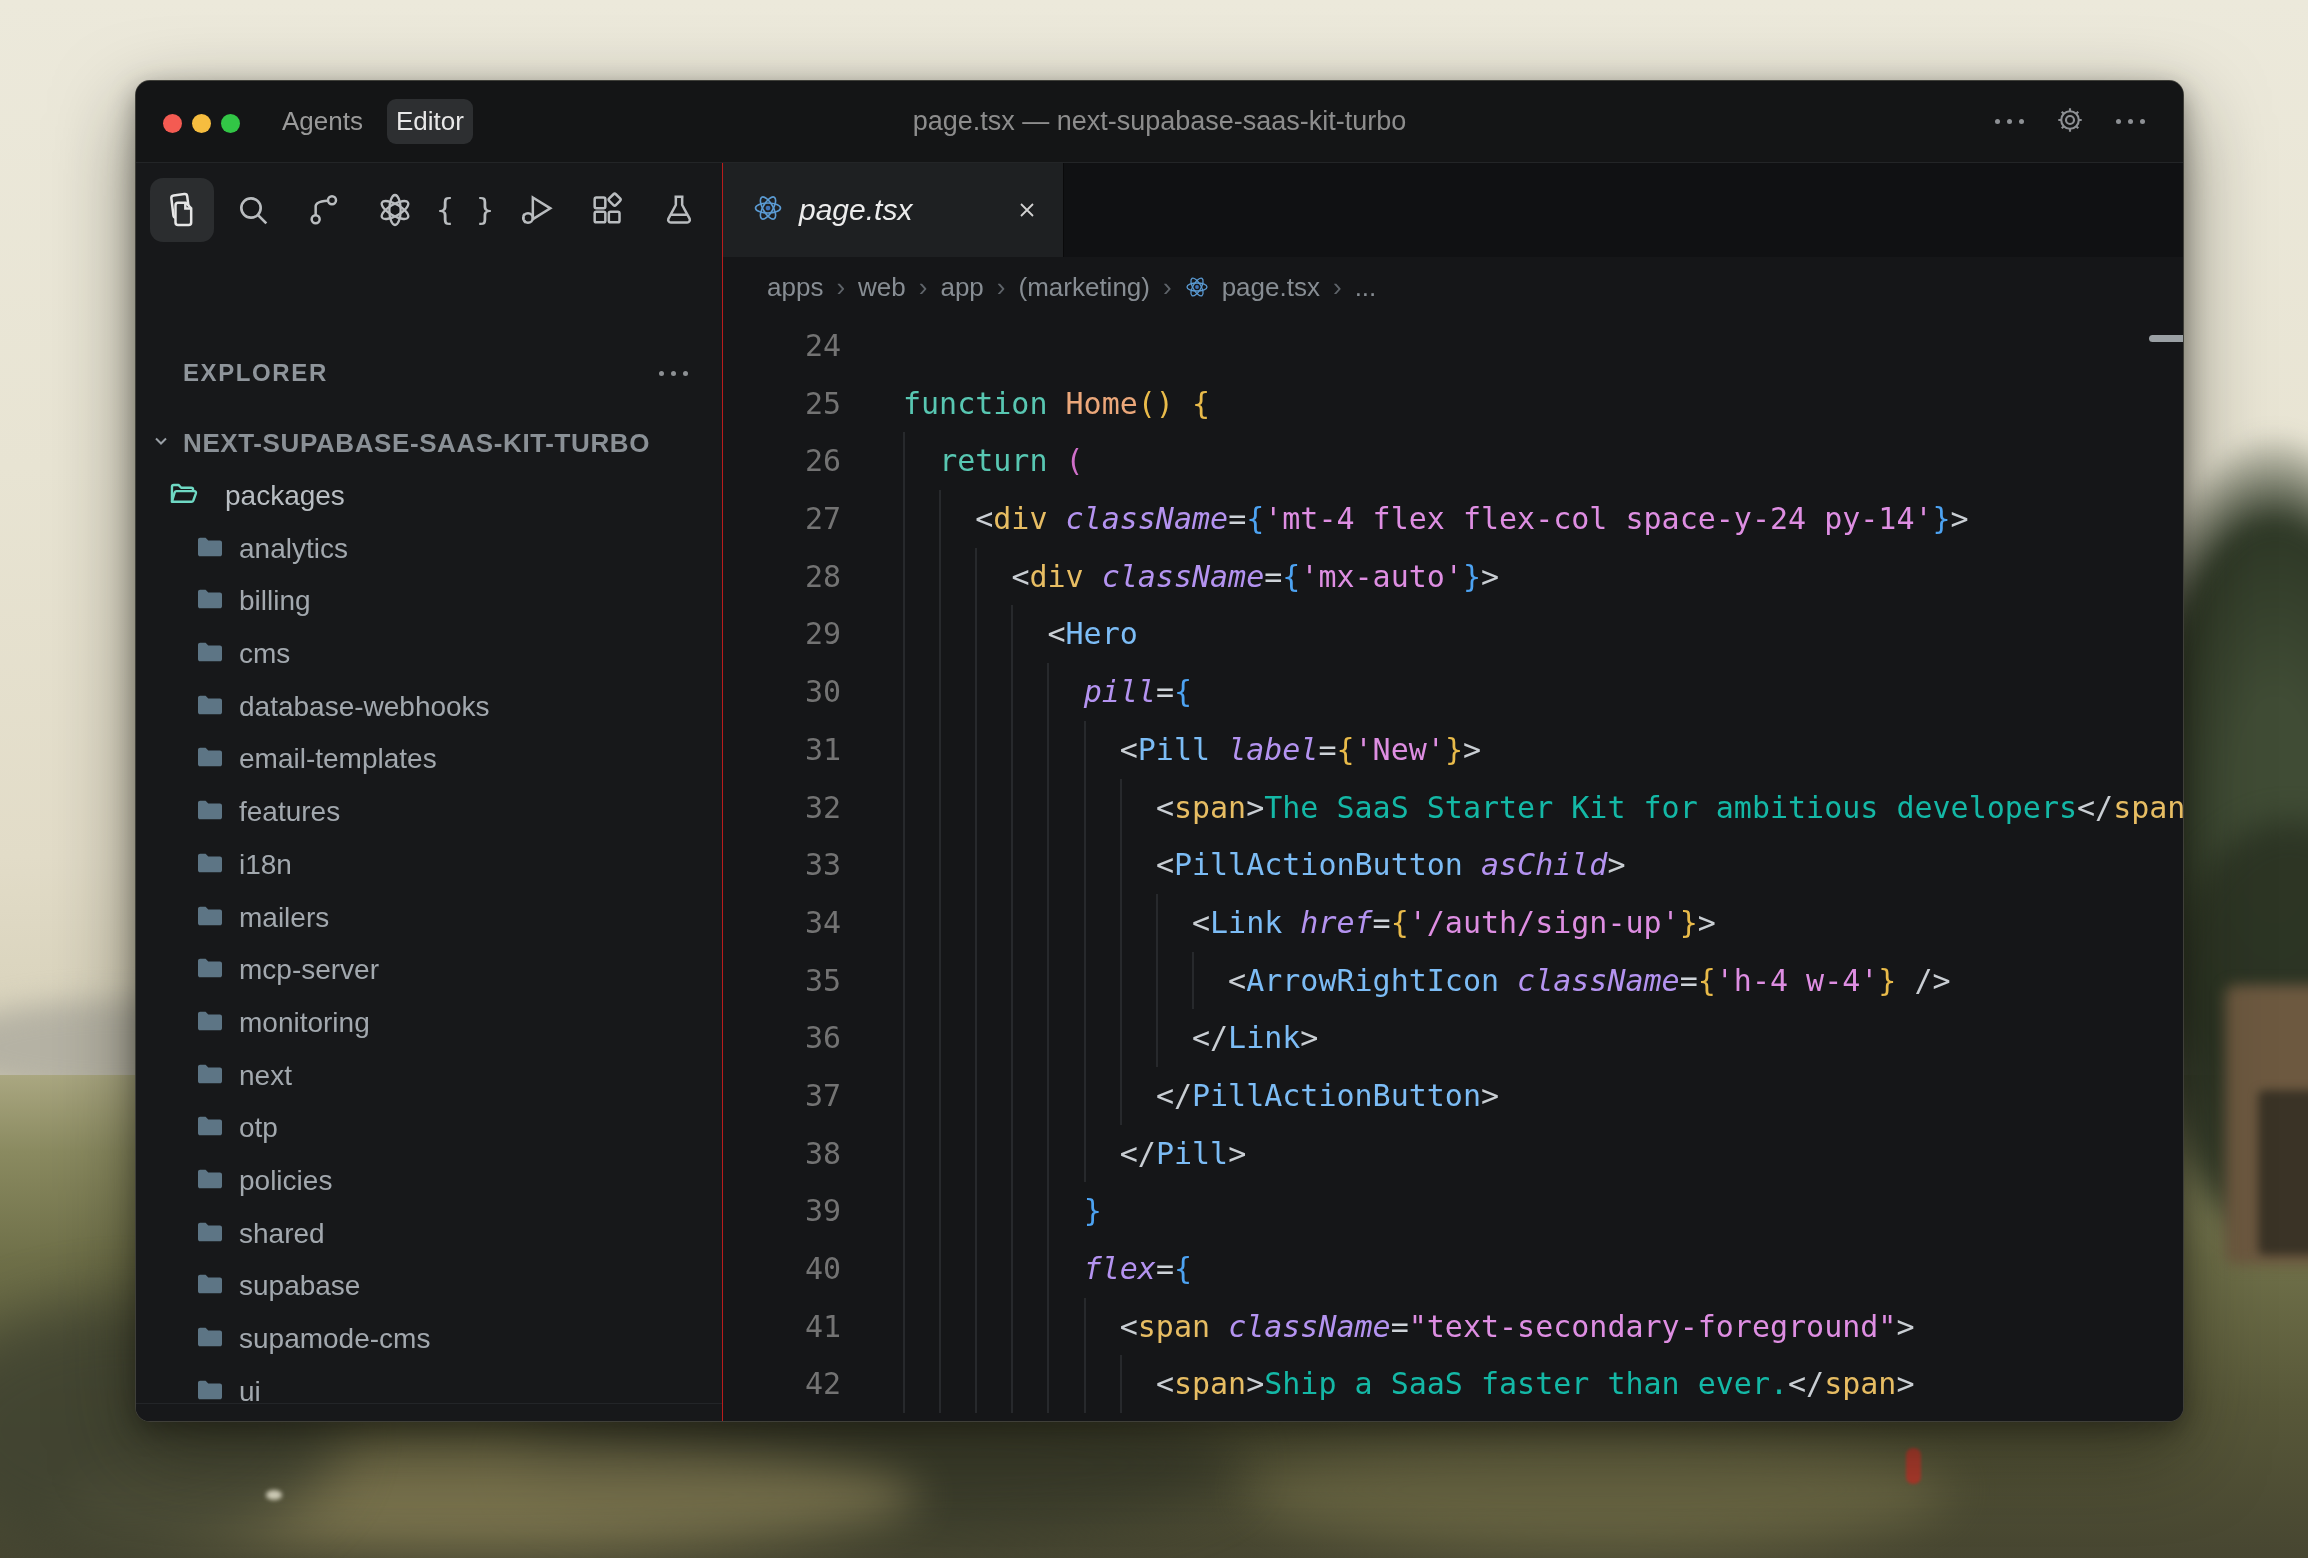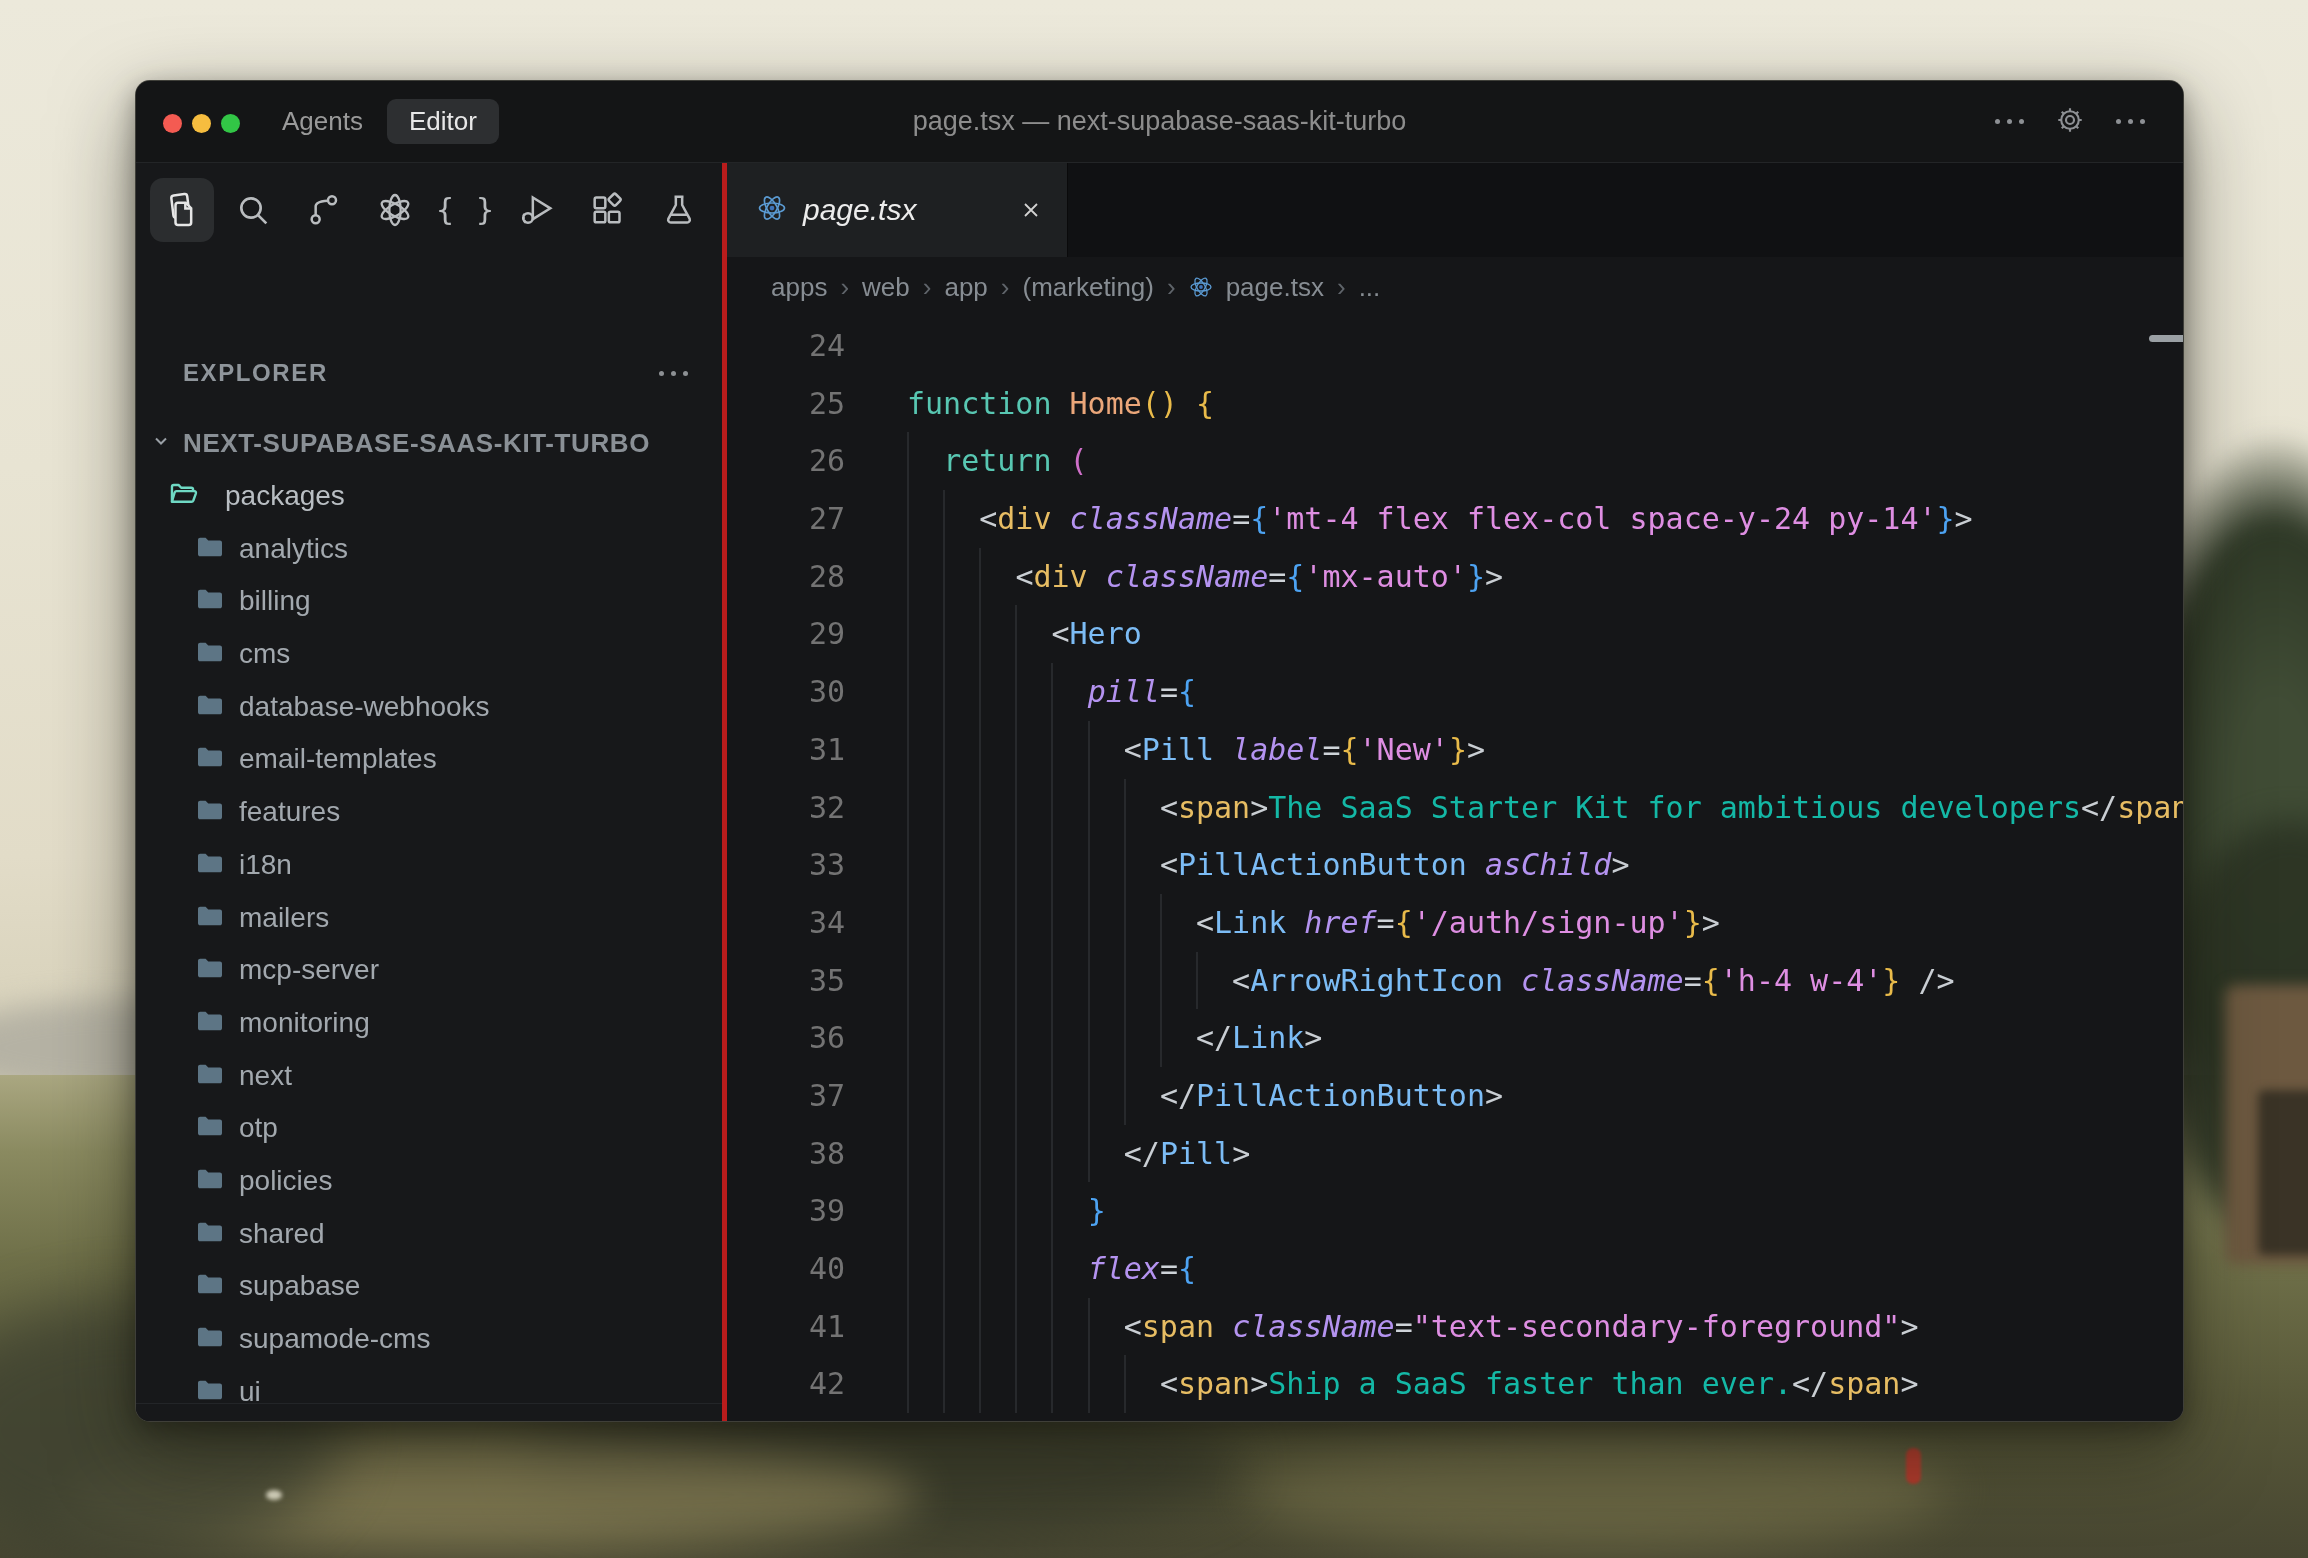--- a/index.html
+++ b/index.html
@@ -26,28 +26,28 @@
   .window{position:absolute;left:135px;top:80px;width:2047px;height:1340px;background:#151618;
       border-radius:15px;border:1px solid rgba(70,70,64,.85);
       box-shadow:0 30px 80px rgba(25,25,15,.5),0 8px 26px rgba(0,0,0,.35),inset 0 1px 0 rgba(255,255,255,.05);
       overflow:hidden;}
   
   .titlebar{position:absolute;left:0;top:0;right:0;height:81px;background:#141516;border-bottom:1px solid #232527;}
   .lights{position:absolute;left:27px;top:33px;display:flex;gap:10px;}
   .light{width:19px;height:19px;border-radius:50%;}
   .modes{position:absolute;left:128px;top:18px;height:45px;display:flex;align-items:center;gap:6px;}
   .mode-plain{color:#9a9a9a;font-size:26px;padding:0 18px;}
-  .mode-pill{background:#2d2f31;border-radius:9px;height:45px;display:flex;align-items:center;padding:0 22px;color:#e8e8e8;font-size:26px;}
+  .mode-pill{background:#2d2f31;border-radius:9px;height:45px;display:flex;align-items:center;padding:0 9px;color:#e8e8e8;font-size:26px;}
   .wtitle{position:absolute;left:300px;right:300px;top:0;height:81px;display:flex;align-items:center;justify-content:center;color:#8d8d8d;font-size:27px;white-space:nowrap;}
   .tbr{position:absolute;right:38px;top:0;height:81px;display:flex;align-items:center;gap:30px;color:#8d9094;}
   .dots{display:flex;gap:7px;align-items:center;}
   .dots i{width:5px;height:5px;border-radius:50%;background:#8d9094;display:block;}
   
   .sidebar{position:absolute;left:0;top:82px;width:586px;bottom:0;background:#17181a;}
-  .editor{position:absolute;left:586px;top:82px;right:0;bottom:0;background:#151618;border-left:5px solid #b91c1c;}
+  .editor{position:absolute;left:586px;top:82px;right:0;bottom:0;background:#151618;border-left:1px solid #b91c1c;}
   
   .activity{position:absolute;left:14px;top:0;height:93px;display:flex;align-items:center;gap:7px;}
   .act{width:64px;height:64px;border-radius:13px;display:flex;align-items:center;justify-content:center;color:#b9bcbf;}
   .act.active{background:#2b2d2f;color:#e6e6e6;}
   .act svg{width:40px;height:40px;}
   .brace-glyph{font-family:"DejaVu Sans Mono",monospace;font-size:30px;letter-spacing:2px;}
   
   .exp{position:absolute;top:175px;height:70px;left:47px;right:34px;display:flex;align-items:center;justify-content:space-between;gap:36px;}
   .exp-label{color:#8f959b;font-size:24px;font-weight:700;letter-spacing:1.6px;}
   

